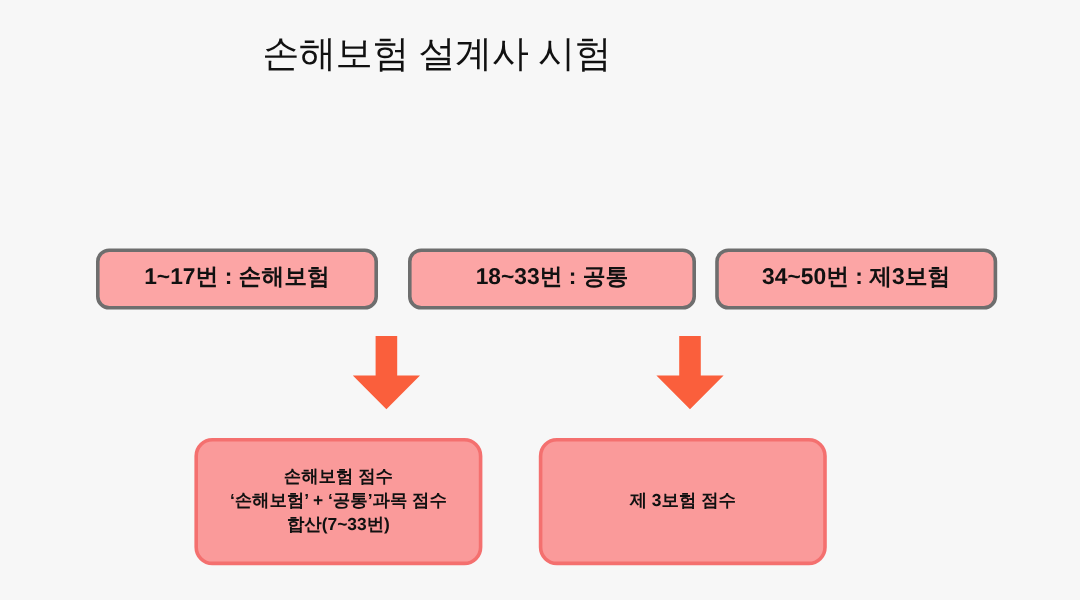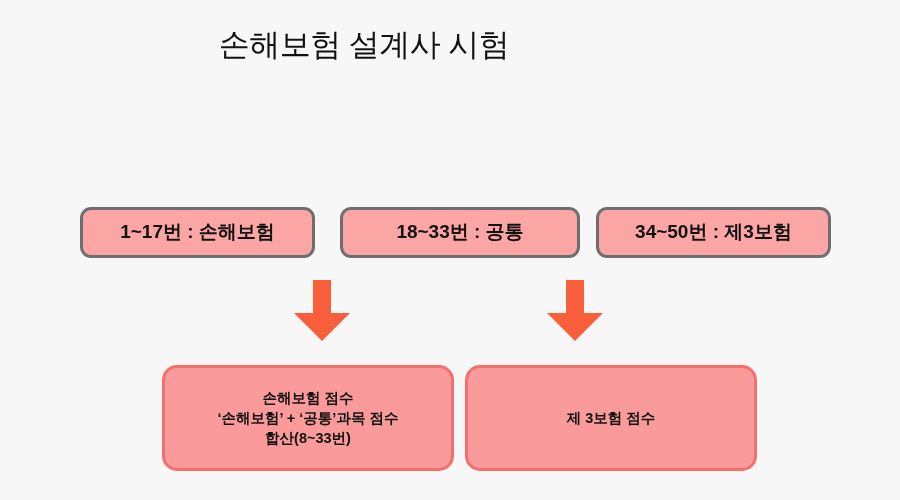--- a/index.html
+++ b/index.html
@@ -59,28 +59,28 @@
     top: 103px;
     width: 228px;
     height: 70px;
     font-size: 24px;
     font-weight: 700;
     border-radius: 14px;
   }
 
   .result-box {
     top: 365px;
-    width: 292px;
+    width: 240px;
     height: 106px;
     font-size: 14.5px;
     font-weight: 700;
     border-radius: 15px;
   }
   .result-box-left  { left: 162px; }
-  .result-box-right { left: 465px; align-items: center; }
+  .result-box-right { left: 449px; align-items: center; }
 
   .result-lines {
     display: block;
     padding: 0 8px;
   }
   .result-lines span {
     display: block;
     white-space: nowrap;
   }
 
@@ -139,21 +139,21 @@
   <div class="arrow arrow-right">
     <svg viewBox="0 0 58 62" xmlns="http://www.w3.org/2000/svg" aria-hidden="true">
       <polygon points="20,0 38,0 38,33 57,33 29,61 1,33 20,33" fill="#fa5f3c"></polygon>
     </svg>
   </div>
 
   <div class="box box-pink result-box result-box-left">
     <span class="result-lines">
       <span>손해보험 점수</span>
       <span>‘손해보험’ + ‘공통’과목 점수</span>
-      <span>합산(8~33번)</span>
+      <span>합산(7~33번)</span>
     </span>
   </div>
 
   <div class="box box-pink result-box result-box-right">
     <span class="result-lines">
       <span>제 3보험 점수</span>
     </span>
   </div>
 
 </div>

